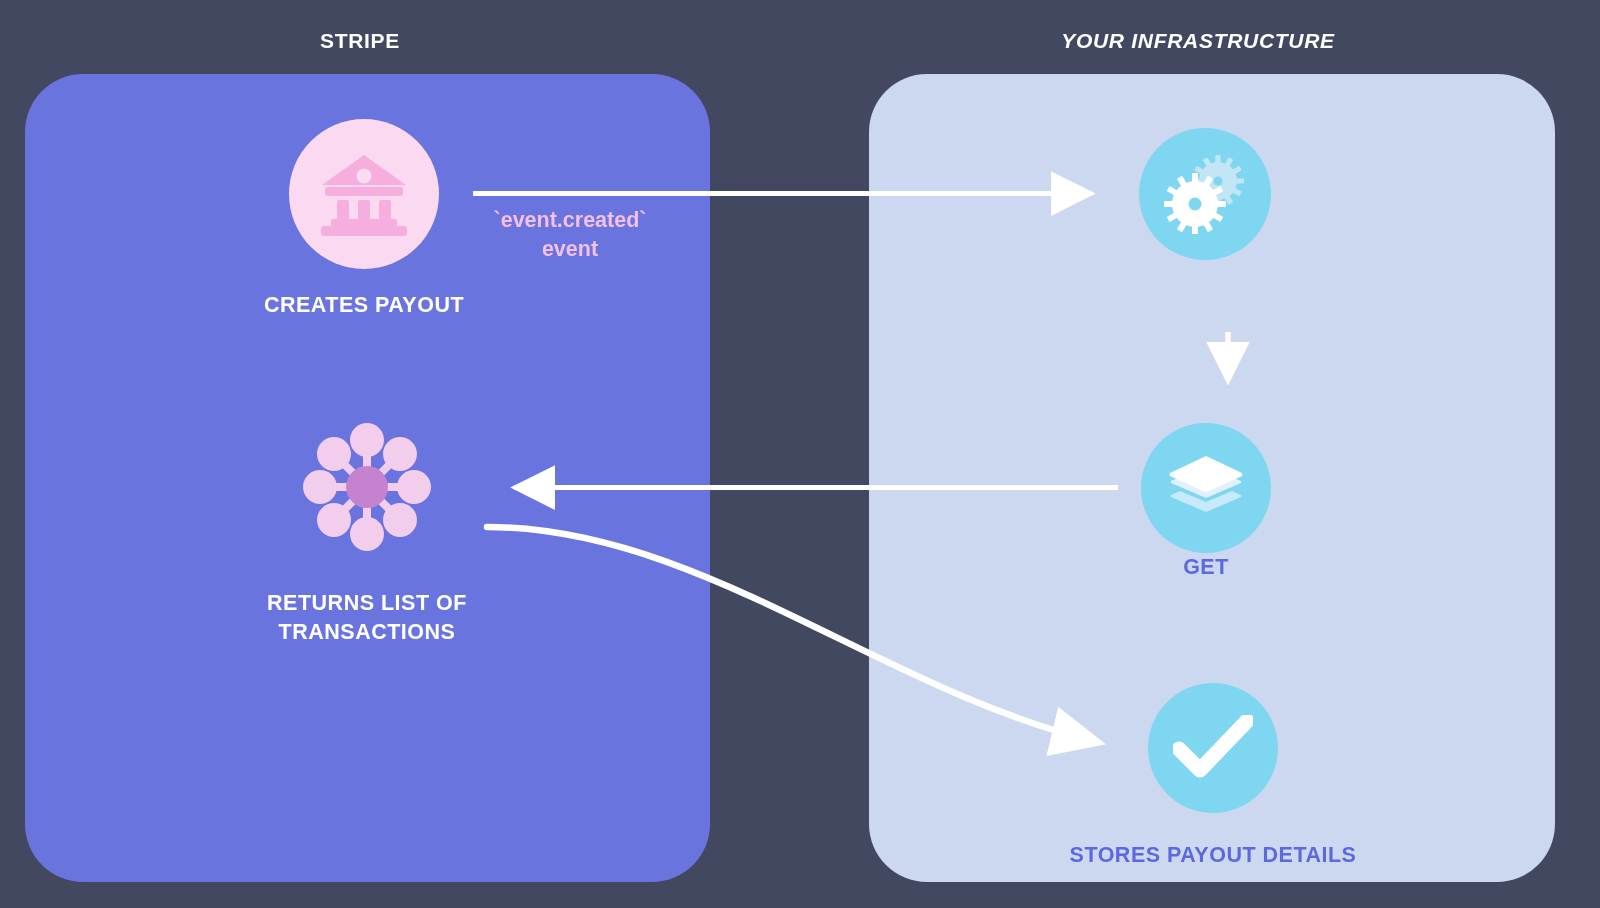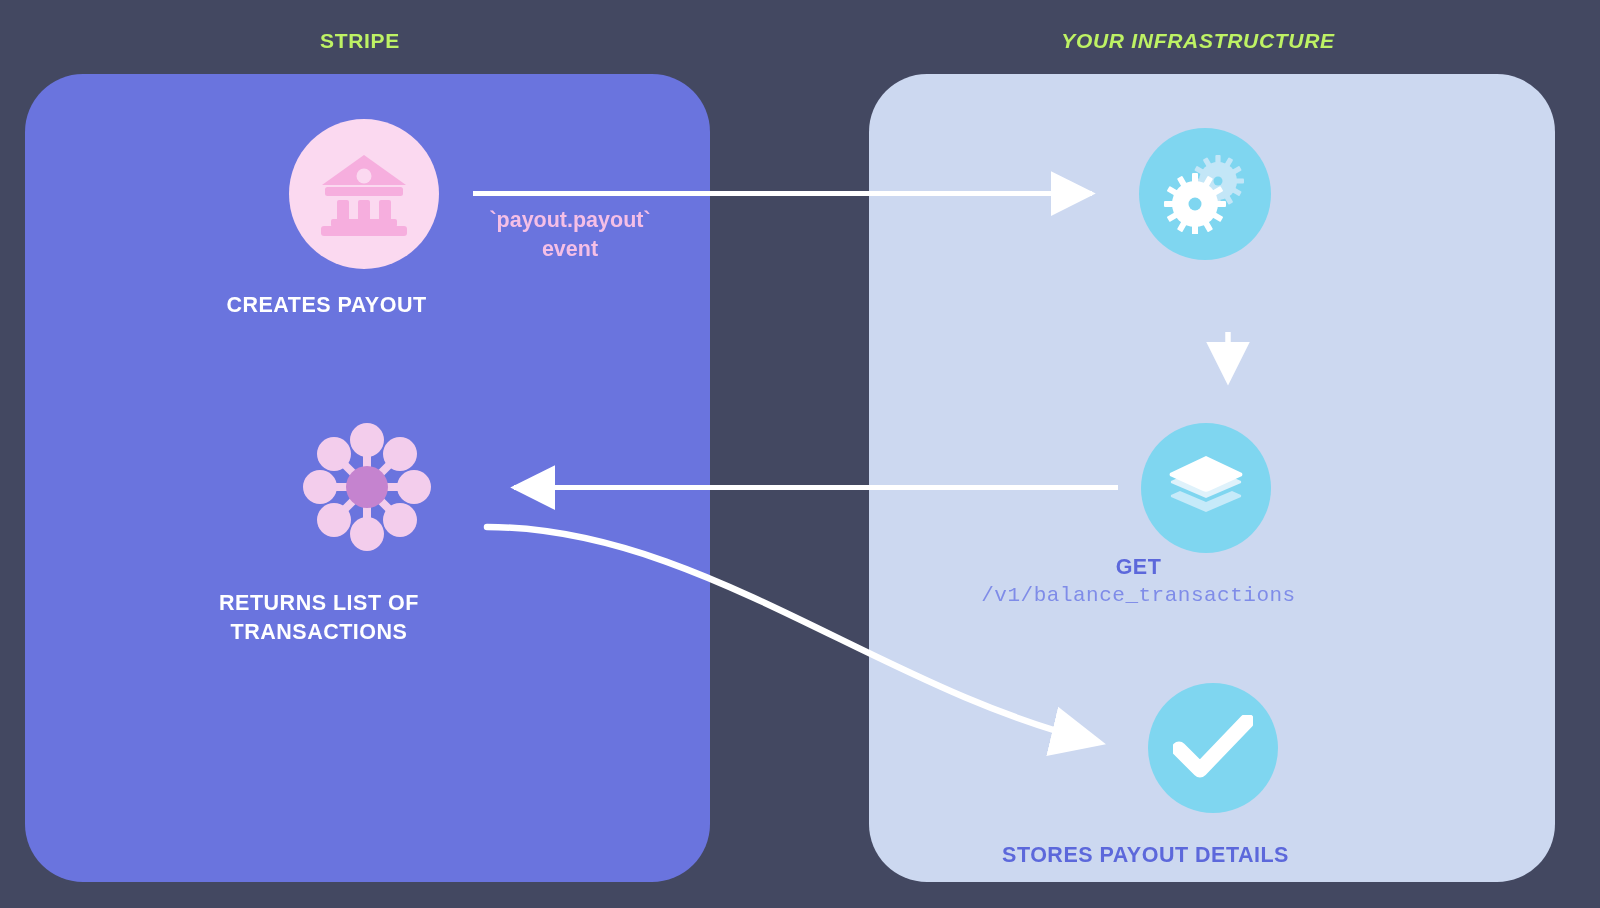--- a/index.html
+++ b/index.html
@@ -17,21 +17,21 @@
     background: #434861;
     overflow: hidden;
   }
 
   
   .col-header {
     position: absolute;
     font-size: 21px;
     font-weight: bold;
     letter-spacing: 0.7px;
-    color: #bef264;
+    color: #ffffff;
     white-space: nowrap;
     text-align: center;
   }
   #stripe-header { left: 0; width: 720px; top: 29px; }
   #infra-header  { left: 848px; width: 700px; top: 29px; font-style: italic; }
 
   
   .panel {
     position: absolute;
     border-radius: 58px;
@@ -45,21 +45,20 @@
     left: 869px; top: 74px;
     width: 686px; height: 808px;
     background: #ccd8f0;
   }
 
   
   .node {
     position: absolute;
     display: flex;
     flex-direction: column;
-    align-items: center;
   }
   .circle {
     border-radius: 50%;
     display: flex;
     align-items: center;
     justify-content: center;
     position: relative;
   }
   .circle.pink { background: #fbd9f0; }
   .circle.cyan { background: #7fd6f0; }
@@ -150,21 +149,21 @@
 
     <line x1="473" y1="193.5" x2="1092" y2="193.5" stroke="#ffffff" stroke-width="5" marker-end="url(#arrow-right)"></line>
 
     <line x1="1228" y1="332" x2="1228" y2="380" stroke="#ffffff" stroke-width="5.5" marker-end="url(#arrow-down)"></line>
 
     <line x1="1118" y1="487.5" x2="514" y2="487.5" stroke="#ffffff" stroke-width="5" marker-end="url(#arrow-right)"></line>
 
     <path d="M 487 527 C 700 527 880 690 1097 742" stroke="#ffffff" stroke-width="6.5" fill="none" stroke-linecap="round" marker-end="url(#arrow-curve)"></path>
   </svg>
 
-  <div class="edge-label" id="label-payout-event">`payout.payout`
+  <div class="edge-label" id="label-payout-event">`event.created`
 event</div>
 
   <div class="node" id="node-creates-payout">
     <div class="circle pink">
       <svg width="92" height="86" viewBox="0 0 92 86">
 
         <path d="M46 4 L88 34 L4 34 Z" fill="#f6aede"></path>
         <circle cx="46" cy="25" r="7.5" fill="#fbd9f0"></circle>
 
         <rect x="7" y="36" width="78" height="9" rx="2.5" fill="#f6aede"></rect>
@@ -259,21 +258,20 @@
 
   <div class="node" id="node-get">
     <div class="circle cyan">
       <svg width="78" height="74" viewBox="0 0 78 74">
         <path d="M39 47 L4 32 a4 4 0 0 1 0 -2 L13 26 L39 37 L65 26 L74 30 a4 4 0 0 1 0 2 Z" fill="#dff2fb"></path>
         <path d="M39 61 L4 46 a4 4 0 0 1 0 -2 L13 40 L39 51 L65 40 L74 44 a4 4 0 0 1 0 2 Z" fill="#c6eaf9"></path>
         <path d="M39 5 L75 22 a3 3 0 0 1 0 3 L42 40 a7 7 0 0 1 -6 0 L3 25 a3 3 0 0 1 0 -3 Z" fill="#ffffff"></path>
       </svg>
     </div>
     <div class="node-label label-indigo">GET</div>
-    <div class="mono-label" style="width:400px;margin-left:-135px;">/v1/balance_transactions</div>
   </div>
 
   <div class="node" id="node-stores">
     <div class="circle cyan">
       <svg width="80" height="66" viewBox="0 0 80 66">
         <path d="M6 34 L27 55 L74 6" stroke="#ffffff" stroke-width="15" stroke-linecap="round" stroke-linejoin="round" fill="none"></path>
       </svg>
     </div>
     <div class="node-label label-indigo">STORES PAYOUT DETAILS</div>
   </div>

